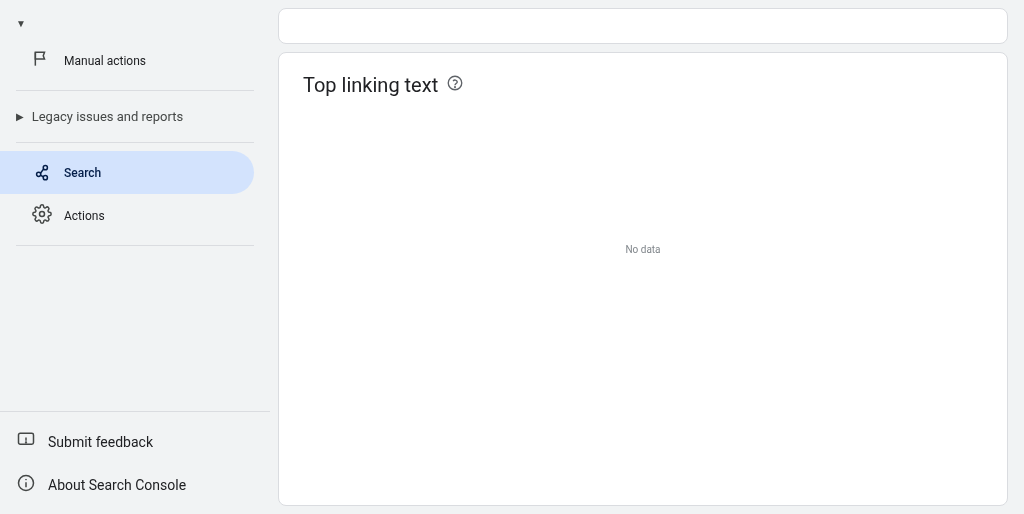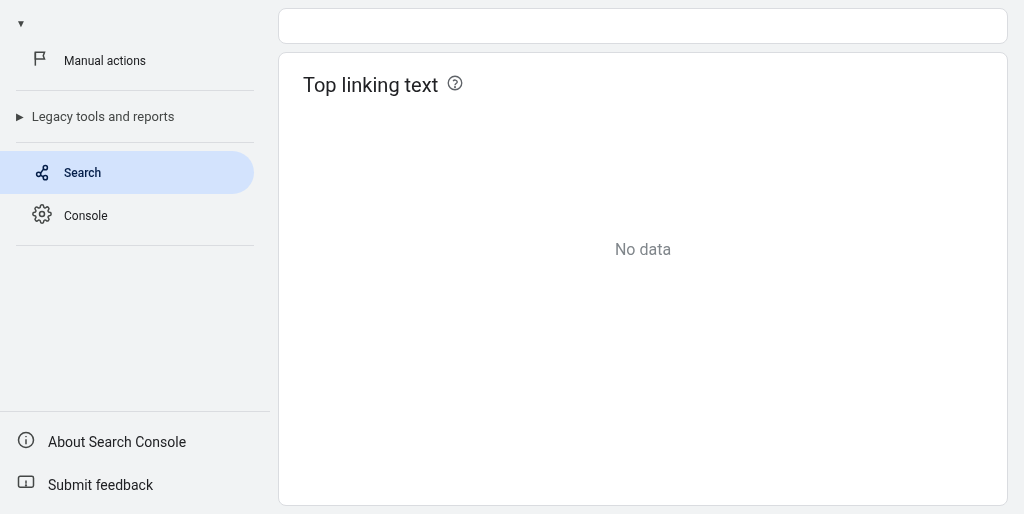--- a/index.html
+++ b/index.html
@@ -134,21 +134,21 @@
     }
 
     .no-data-container {
       display: flex;
       align-items: center;
       justify-content: center;
       min-height: 280px;
     }
 
     .no-data-text {
-      font-size: 16px;
+      font-size: 10px;
       color: #80868b;
     }
 
     .legacy-header {
       display: flex;
       align-items: center;
       gap: 8px;
       padding: 10px 16px;
       font-size: 13px;
       color: #444746;
@@ -176,21 +176,21 @@
       </svg>
     </span>
     <span>Manual actions</span>
   </div>
 
 
   <div class="sidebar-divider"></div>
 
   <div class="legacy-header">
     <span class="chevron-right">▶</span>
-    <span>Legacy tools and reports</span>
+    <span>Legacy issues and reports</span>
   </div>
 
   <div class="sidebar-divider"></div>
 
   <div class="sidebar-item active">
     <span>
       <svg class="icon-svg" viewBox="0 0 24 24" fill="none" stroke="#041e49" stroke-width="1.8">
         <circle cx="8" cy="16" r="2.5"></circle>
         <circle cx="16" cy="8" r="2.5"></circle>
         <circle cx="16" cy="20" r="2.5"></circle>
@@ -201,45 +201,45 @@
     <span>Search</span>
   </div>
 
   <div class="sidebar-item">
     <span>
       <svg class="icon-svg" viewBox="0 0 24 24" fill="none" stroke="#444746" stroke-width="1.8">
         <circle cx="12" cy="12" r="3"></circle>
         <path d="M19.4 15a1.65 1.65 0 0 0 .33 1.82l.06.06a2 2 0 0 1-2.83 2.83l-.06-.06a1.65 1.65 0 0 0-1.82-.33 1.65 1.65 0 0 0-1 1.51V21a2 2 0 0 1-4 0v-.09A1.65 1.65 0 0 0 9 19.4a1.65 1.65 0 0 0-1.82.33l-.06.06a2 2 0 0 1-2.83-2.83l.06-.06A1.65 1.65 0 0 0 4.68 15a1.65 1.65 0 0 0-1.51-1H3a2 2 0 0 1 0-4h.09A1.65 1.65 0 0 0 4.6 9a1.65 1.65 0 0 0-.33-1.82l-.06-.06a2 2 0 0 1 2.83-2.83l.06.06A1.65 1.65 0 0 0 9 4.68a1.65 1.65 0 0 0 1-1.51V3a2 2 0 0 1 4 0v.09a1.65 1.65 0 0 0 1 1.51 1.65 1.65 0 0 0 1.82-.33l.06-.06a2 2 0 0 1 2.83 2.83l-.06.06A1.65 1.65 0 0 0 19.4 9a1.65 1.65 0 0 0 1.51 1H21a2 2 0 0 1 0 4h-.09a1.65 1.65 0 0 0-1.51 1z"></path>
       </svg>
     </span>
-    <span>Console</span>
+    <span>Actions</span>
   </div>
 
   <div class="sidebar-divider"></div>
 
   <div class="sidebar-bottom">
+    <div class="sidebar-bottom-item">
+      <span>
+        <svg class="icon-svg" viewBox="0 0 24 24" fill="none" stroke="#444746" stroke-width="1.8">
+          <rect x="3" y="4" width="18" height="13" rx="2"></rect>
+          <line x1="12" y1="9" x2="12" y2="13"></line>
+          <circle cx="12" cy="15" r="0.5" fill="#444746"></circle>
+        </svg>
+      </span>
+      <span>Submit feedback</span>
+    </div>
     <div class="sidebar-bottom-item">
       <span>
         <svg class="icon-svg" viewBox="0 0 24 24" fill="none" stroke="#444746" stroke-width="1.8">
           <circle cx="12" cy="12" r="9"></circle>
           <line x1="12" y1="11" x2="12" y2="17"></line>
           <circle cx="12" cy="8" r="0.5" fill="#444746" stroke="#444746" stroke-width="1"></circle>
         </svg>
       </span>
       <span>About Search Console</span>
-    </div>
-    <div class="sidebar-bottom-item">
-      <span>
-        <svg class="icon-svg" viewBox="0 0 24 24" fill="none" stroke="#444746" stroke-width="1.8">
-          <rect x="3" y="4" width="18" height="13" rx="2"></rect>
-          <line x1="12" y1="9" x2="12" y2="13"></line>
-          <circle cx="12" cy="15" r="0.5" fill="#444746"></circle>
-        </svg>
-      </span>
-      <span>Submit feedback</span>
     </div>
   </div>
 
 </nav>
 
 <main class="main-content">
 
   <div class="card card-top"></div>
 
   <div class="card card-main">

